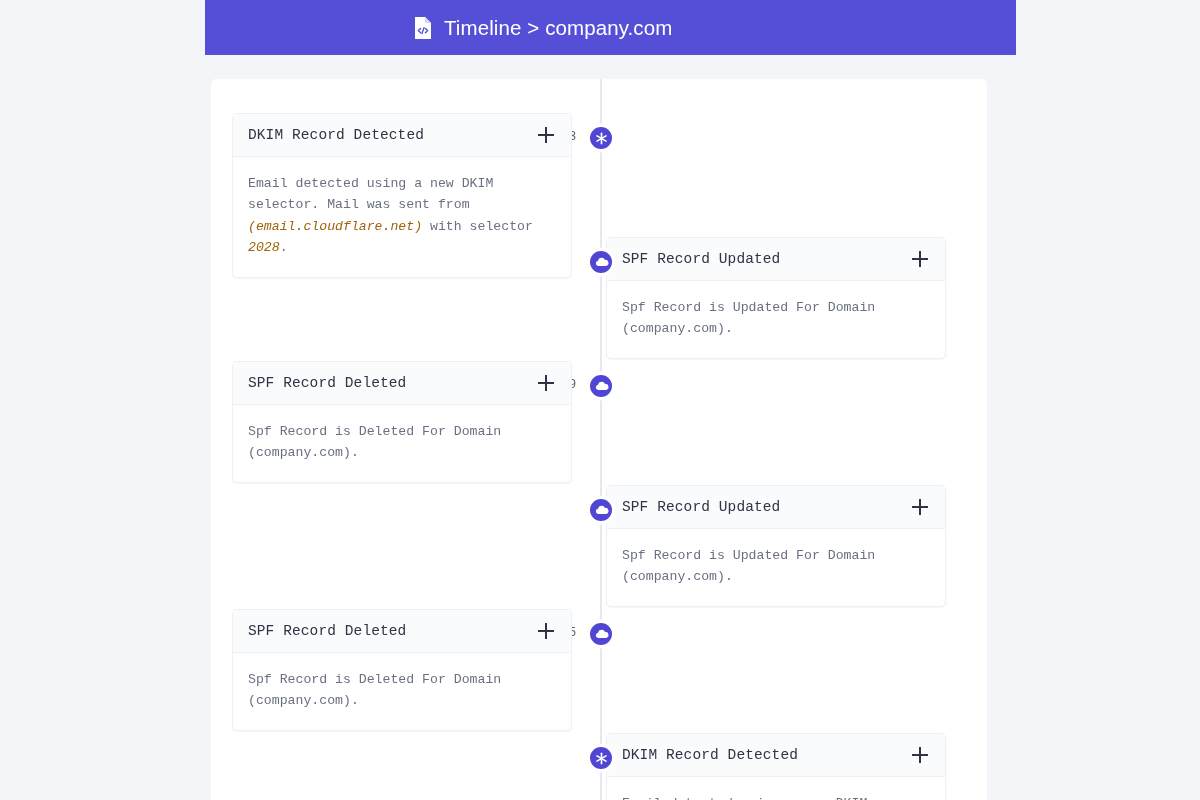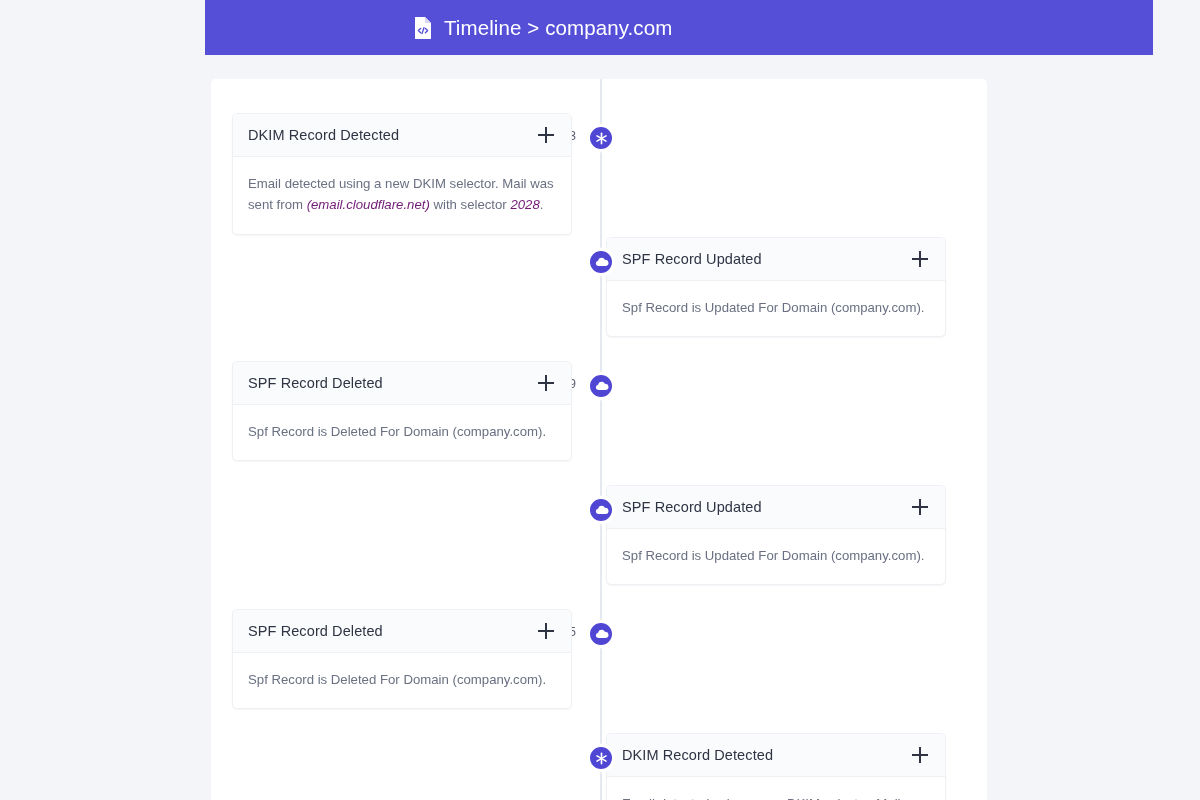--- a/index.html
+++ b/index.html
@@ -23,21 +23,21 @@
     width: 1200px;
     height: 800px;
     overflow: hidden;
   }
 
   
   .header {
     position: absolute;
     left: 205px;
     top: 0;
-    width: 948px;
+    width: 811px;
     height: 55px;
     background: #554fd8;
     display: flex;
     align-items: center;
     padding-left: 205px;
   }
   .header-inner {
     position: absolute;
     left: 208px;
     display: flex;
@@ -126,20 +126,21 @@
   
   .card {
     position: absolute;
     top: 14px;
     width: 340px;
     background: #ffffff;
     border: 1px solid #eef0f4;
     border-radius: 5px;
     box-shadow: 0 1px 2px rgba(28,32,60,0.045);
     overflow: hidden;
+    font-family: Liberation Mono, monospace;
   }
   .row.left  .card { left: 21px; }
   .row.right .card { left: 395px; }
 
   .card-head {
     background: #fafbfc;
     border-bottom: 1px solid #eef0f4;
     height: 43px;
     display: flex;
     align-items: center;
@@ -172,21 +173,21 @@
     top: 0; left: 7px; height: 16px; width: 2px;
   }
 
   .card-body {
     padding: 16px 15px 18px 15px;
     font-size: 13.2px;
     line-height: 1.62;
     color: #6a7082;
   }
   .card-body .lnk {
-    color: #701a75;
+    color: #a16207;
     font-style: italic;
   }
 
   
   .row.clipped .card-body { padding-bottom: 30px; }
 </style>
 </head>
 <body>
 
 <div class="app">

